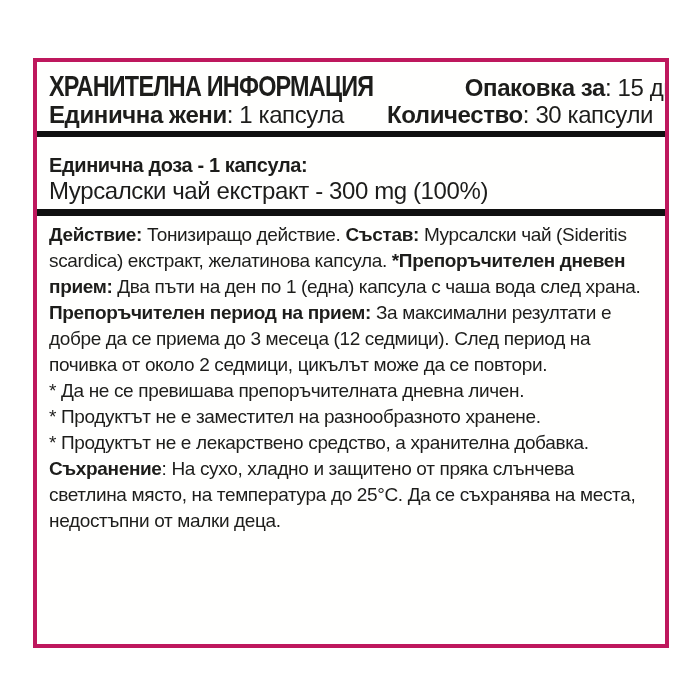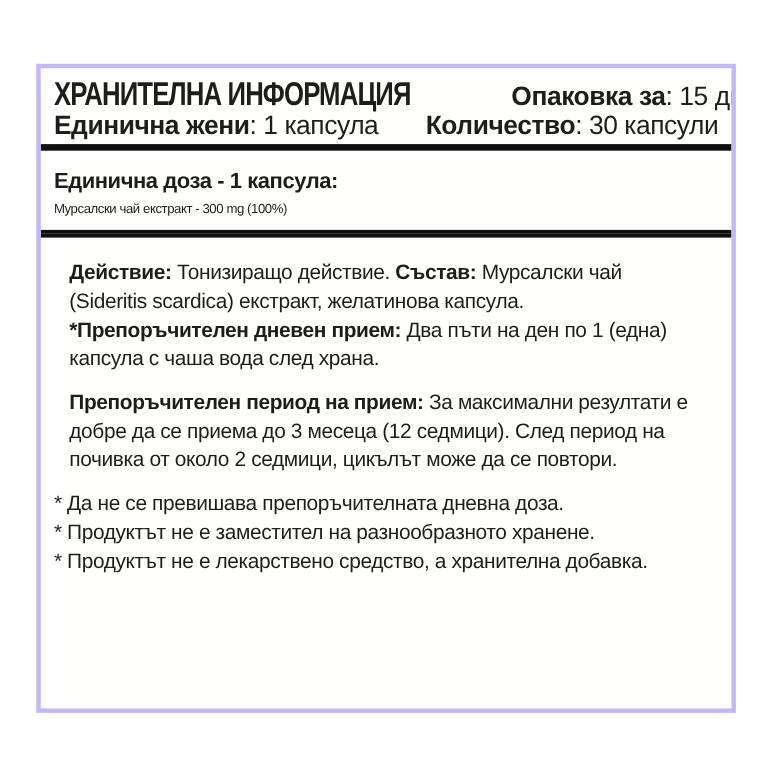--- a/index.html
+++ b/index.html
@@ -15,21 +15,21 @@
     position: relative;
     overflow: hidden;
   }
   .label-box {
     position: absolute;
     left: 33px;
     top: 58px;
     width: 636px;
     height: 590px;
     box-sizing: border-box;
-    border: 4px solid #c4b5fd;
+    border: 4px solid #be185d;
     background: #fffffe;
     overflow: hidden;
   }
   .bar {
     background: #101010;
     width: 100%;
   }
   .bar.thick { height: 6px; }
   .bar.mid   { height: 4px; }
   .bar.thin  { height: 3px; }
@@ -62,33 +62,33 @@
   .dose-section {
     padding: 16px 12px 6px 12px;
   }
   .dose-heading {
     font-size: 20px;
     font-weight: 700;
     letter-spacing: -0.4px;
     line-height: 25px;
   }
   .dose-ingredient {
-    font-size: 12px;
+    font-size: 24px;
     letter-spacing: -0.4px;
     line-height: 25px;
   }
 
   .details {
     padding: 6px 12px 8px 12px;
     font-size: 19px;
     line-height: 26px;
     letter-spacing: -0.35px;
   }
   .details p {
-    margin: 14px;
+    margin: 0;
   }
   .details .b { font-weight: 700; }
   .warning-line { white-space: nowrap; }
 </style>
 </head>
 <body>
 
 <div class="label-box">
 
   <div class="header">
@@ -120,18 +120,21 @@
 
   <div class="bar mid"></div>
 
   <div class="details">
     <p>
       <span class="b">Действие:</span><span> Тонизиращо действие. </span><span class="b">Състав:</span><span> Мурсалски чай (Sideritis scardica) екстракт, желатинова капсула. </span><span class="b">*Препоръчителен дневен прием:</span><span> Два пъти на ден по 1 (една) капсула с чаша вода след храна.</span>
     </p>
     <p>
       <span class="b">Препоръчителен период на прием:</span><span> За максимални резултати е добре да се приема до 3 месеца (12 седмици). След период на почивка от около 2 седмици, цикълът може да се повтори.</span>
     </p>
-    <div class="warning-line">* Да не се превишава препоръчителната дневна доза.</div>
+    <div class="warning-line">* Да не се превишава препоръчителната дневна личен.</div>
     <div class="warning-line">* Продуктът не е заместител на разнообразното хранене.</div>
     <div class="warning-line">* Продуктът не е лекарствено средство, а хранителна добавка.</div>
+    <p>
+      <span class="b">Съхранение</span><span>: На сухо, хладно и защитено от пряка слънчева светлина място, на температура до 25°C. Да се съхранява на места, недостъпни от малки деца.</span>
+    </p>
   </div>
 
 </div>
 
 </body></html>

